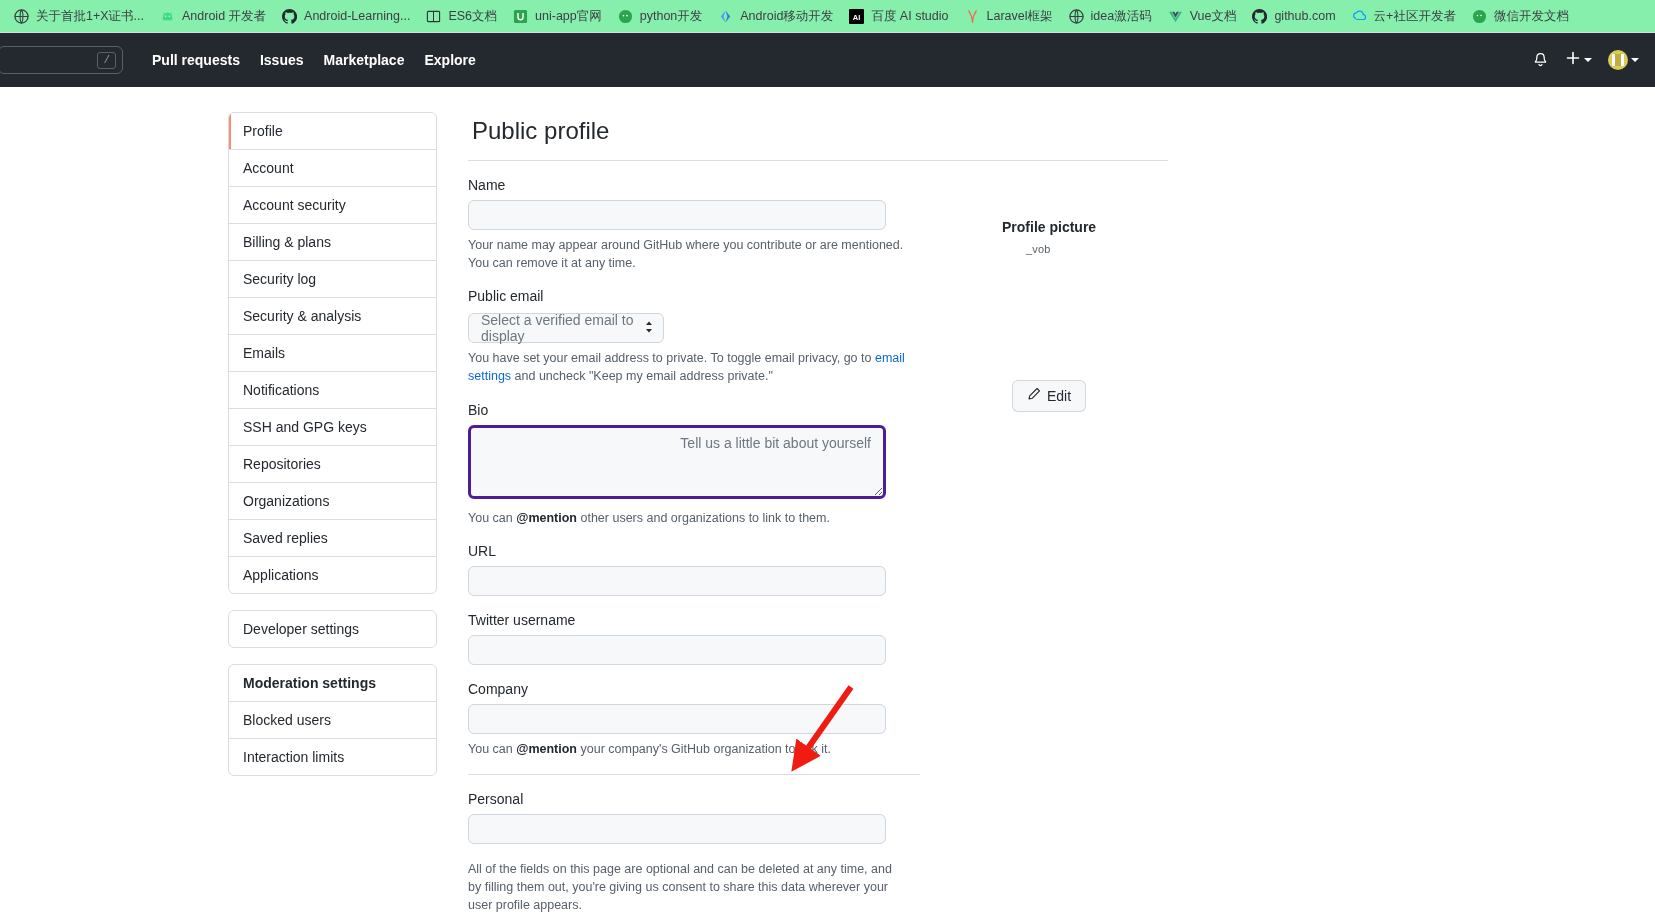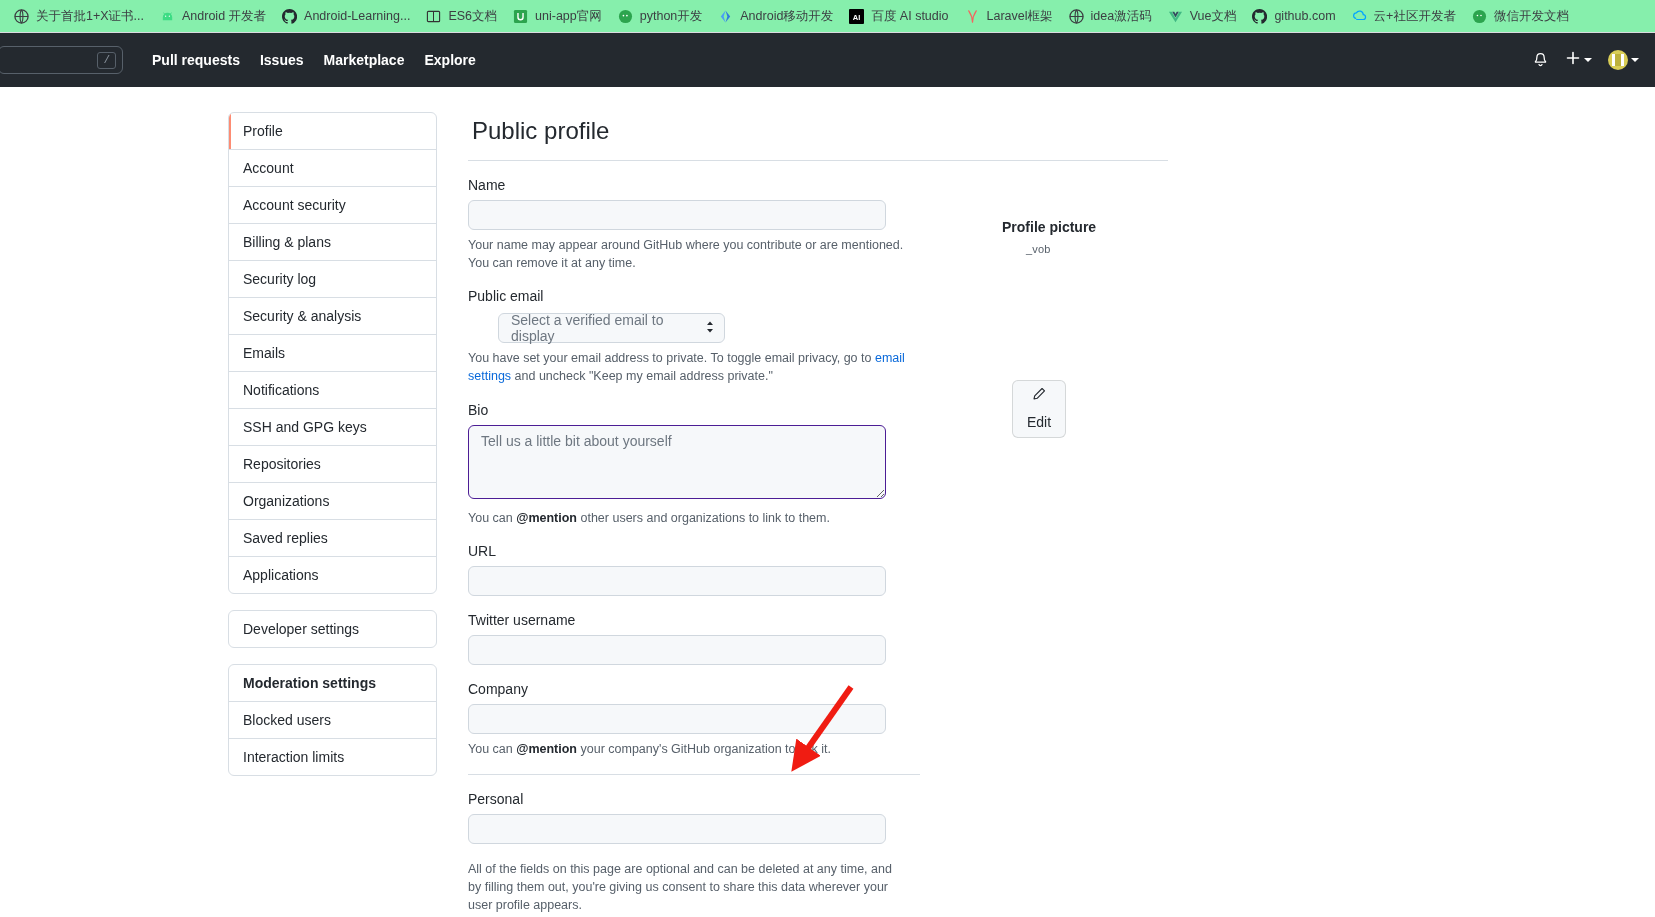--- a/index.html
+++ b/index.html
@@ -250,56 +250,56 @@
     border-radius: 6px;
     background: #f6f8fa;
     padding: 5px 12px;
     font-size: 14px;
     color: #24292f;
     font-family: "Liberation Sans", sans-serif;
     outline: none;
   }
   .txt-input::placeholder { color: #6e7781; }
   .select-input {
-    width: 227px;
+    width: 196px;
     height: 30px;
     border: 1px solid #d0d7de;
     border-radius: 6px;
     background: #f6f8fa;
     padding: 4px 26px 4px 12px;
     font-size: 14px;
     color: #6e7781;
     font-family: "Liberation Sans", sans-serif;
     display: inline-flex;
     align-items: center;
     position: relative;
     cursor: pointer;
-    margin-left: 30px;
   }
   .select-caret {
     position: absolute;
     right: 9px;
     top: 50%;
     transform: translateY(-50%);
     font-size: 11px;
     color: #24292f;
     line-height: 1;
   }
   .ta-input {
     width: 418px;
     height: 74px;
-    border: 1px solid #4c1d95;
+    border: 3px solid #4c1d95;
     border-radius: 6px;
     background: #f6f8fa;
     padding: 7px 12px;
     font-size: 14px;
     color: #24292f;
     resize: vertical;
     font-family: "Liberation Sans", sans-serif;
     outline: none;
+    text-align: right;
   }
   .ta-input::placeholder { color: #6e7781; }
   .hint {
     font-size: 12.5px;
     color: #57606a;
     margin-top: 6px;
     line-height: 1.45;
     max-width: 440px;
   }
   .hint b { font-weight: 600; color: #24292f; }
@@ -334,21 +334,20 @@
     gap: 6px;
     border: 1px solid rgba(27,31,36,0.15);
     border-radius: 6px;
     background: #f6f8fa;
     padding: 5px 14px;
     font-size: 14px;
     font-weight: 500;
     color: #24292f;
     cursor: pointer;
     line-height: 20px;
-    flex-direction: column;
   }
 
   
   .annot-arrow {
     position: absolute;
     left: 352px;
     top: 570px;
     width: 70px;
     height: 90px;
     pointer-events: none;

